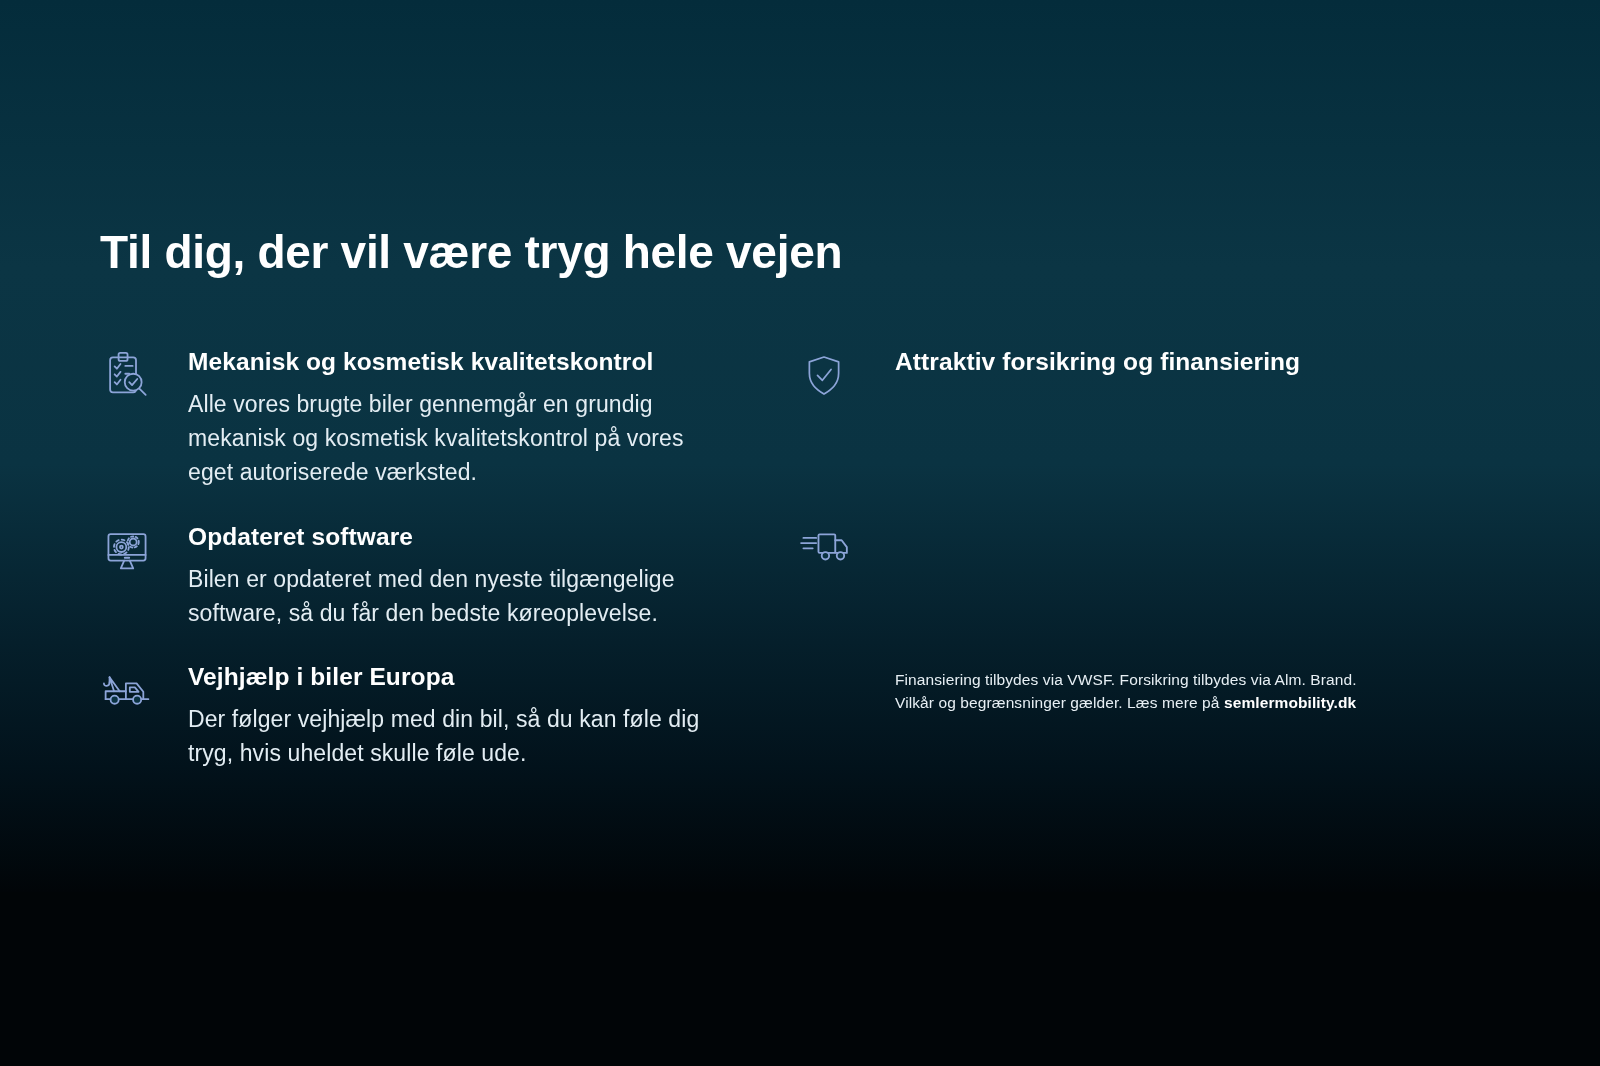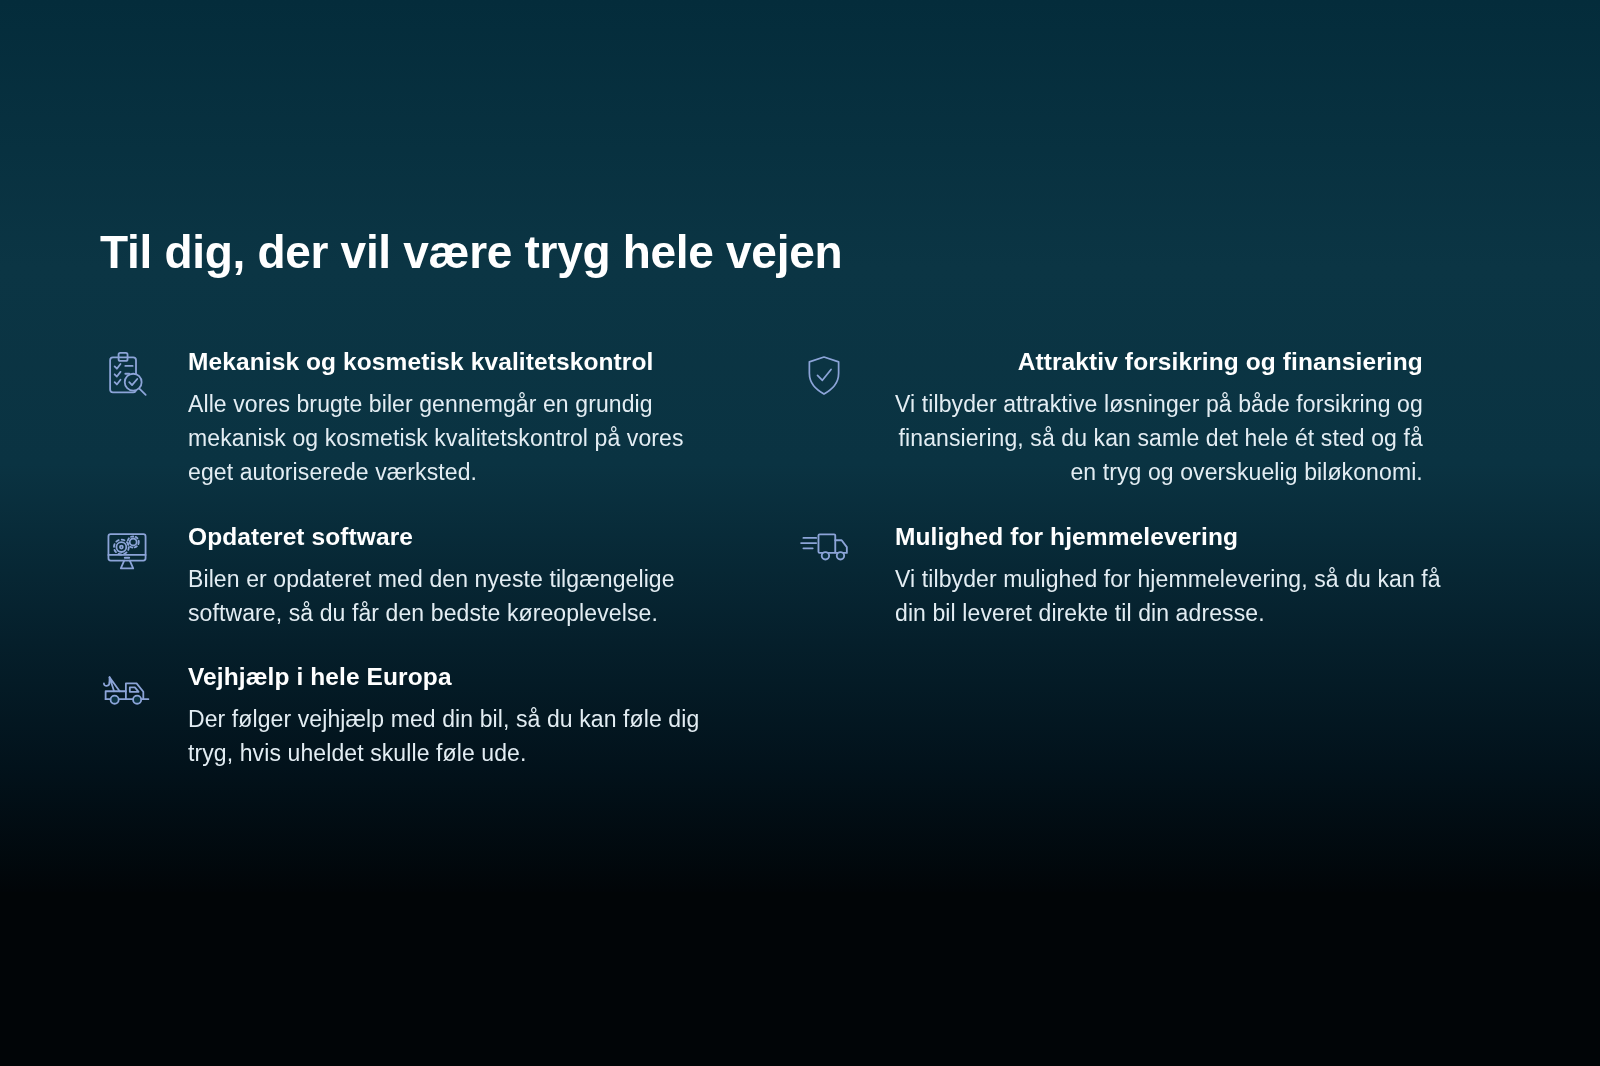--- a/index.html
+++ b/index.html
@@ -117,58 +117,54 @@
         <path d="M5 31 H43"></path>
         <path d="M26.5 20.5 h4.5 l3.3 4 h-7.8 Z"></path>
         <path d="M17.5 24 L8.5 11.5 L12.5 24"></path>
         <path d="M8.5 11.5 V16"></path>
         <path d="M8.5 16 c0 4 -5 4.2 -5 1"></path>
         <circle cx="13" cy="31.5" r="3.6" fill="#0a3241"></circle>
         <circle cx="33" cy="31.5" r="3.6" fill="#0a3241"></circle>
       </svg>
     </div>
     <div>
-      <h3>Vejhjælp i hele Europa</h3>
+      <h3>Vejhjælp i biler Europa</h3>
       <div class="body">Der følger vejhjælp med din bil, så du kan føle dig
 tryg, hvis uheldet skulle føle ude.</div>
     </div>
   </div>
 
   <div class="feature right" style="left:798px;top:348px;text-align:right;">
     <div class="icon-box">
       <svg width="52" height="54" viewBox="0 0 48 48" fill="none" stroke="currentColor" stroke-width="1.6" stroke-linecap="round" stroke-linejoin="round">
         <path d="M24 6.5 L37.5 11 V21.5 c0 9.5 -6 14.7 -13.5 19.2 C16.5 36.2 10.5 31 10.5 21.5 V11 Z"></path>
         <path d="M18 23.5 l4.5 4.5 l8 -10"></path>
       </svg>
     </div>
     <div>
       <h3>Attraktiv forsikring og finansiering</h3>
-      <div class="body">Vi tilbyder attraktive løsninger på både forsikring og
-finansiering, så du kan samle det hele ét sted og få
-en tryg og overskuelig biløkonomi.</div>
     </div>
   </div>
 
   <div class="feature right" style="left:798px;top:523px;">
     <div class="icon-box">
       <svg width="56" height="44" viewBox="0 0 48 38" fill="none" stroke="currentColor" stroke-width="1.6" stroke-linecap="round" stroke-linejoin="round">
         <path d="M4.5 12 h11 M2.5 16.5 h13 M4.5 21 h8"></path>
         <rect x="17.5" y="9" width="14.5" height="16" rx="1"></rect>
         <path d="M32 14 h5.5 l4.5 6 v5 H32"></path>
         <circle cx="23.5" cy="27.5" r="3.2" fill="#0a3241"></circle>
         <circle cx="36.5" cy="27.5" r="3.2" fill="#0a3241"></circle>
       </svg>
     </div>
-    <div>
-      <h3>Mulighed for hjemmelevering</h3>
-      <div class="body">Vi tilbyder mulighed for hjemmelevering, så du kan få
-din bil leveret direkte til din adresse.</div>
-    </div>
   </div>
 
+  <div class="disclaimer">
+    <div>Finansiering tilbydes via VWSF. Forsikring tilbydes via Alm. Brand.</div>
+    <div><span>Vilkår og begrænsninger gælder. Læs mere på </span><b>semlermobility.dk</b></div>
+  </div>
 
   <div class="logo">
     <div class="brand">SEMLER</div>
     <div class="rule"></div>
     <div class="division">Mobility</div>
   </div>
 
 </div>
 
 </body></html>

